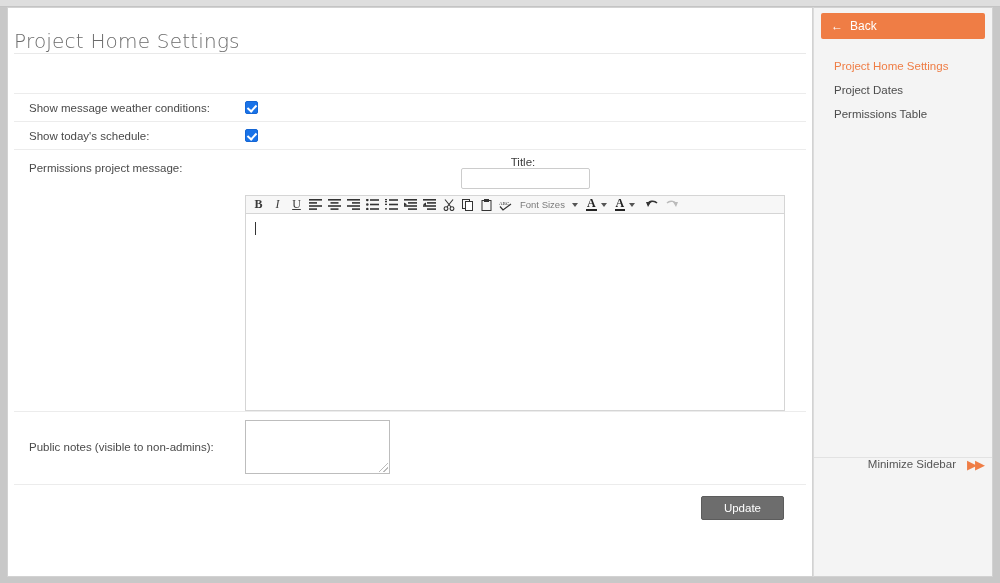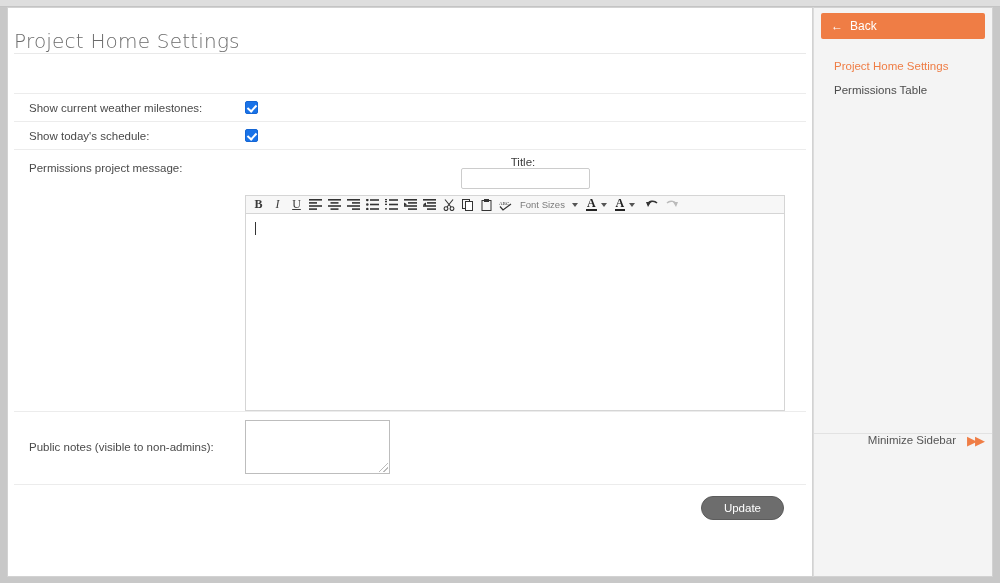--- a/index.html
+++ b/index.html
@@ -141,21 +141,21 @@
   }
 
   
   .footer {
     border-top: 1px solid #ececec; margin: 0 6px;
     height: 47px; display: flex; align-items: center;
     justify-content: flex-end; padding-right: 22px;
   }
   .update-btn {
     background: #6d6d6d; color: #fff;
-    border: 1px solid #5c5c5c; border-radius: 12px;
+    border: 1px solid #5c5c5c; border-radius: 2px;
     font-family: "Liberation Sans", sans-serif;
     font-size: 11.5px; padding: 5px 22px;
     cursor: pointer;
     text-align: right;
   }
 
   
   .sidebar {
     position: absolute; left: 813px; top: 7px;
     width: 180px; height: 570px;
@@ -197,21 +197,21 @@
 
   <div class="top-strip"></div>
 
   <div class="main-panel">
 
     <div class="page-title">Project Home Settings</div>
     <div class="hr"></div>
     <div class="spacer-row"></div>
 
     <div class="form-row">
-      <div class="row-label">Show current weather milestones:</div>
+      <div class="row-label">Show message weather conditions:</div>
       <div class="row-field">
         <div class="cbx-row-inner">
           <span class="cbx"></span>
         </div>
       </div>
     </div>
 
     <div class="form-row">
       <div class="row-label">Show today's schedule:</div>
       <div class="row-field">
@@ -397,20 +397,21 @@
 
   <div class="sidebar">
 
     <div class="back-btn">
       <span class="back-arrow">←</span>
       <span>Back</span>
     </div>
 
     <div class="nav-list">
       <div class="nav-item active">Project Home Settings</div>
+      <div class="nav-item">Project Dates</div>
       <div class="nav-item">Permissions Table</div>
     </div>
 
     <div class="sb-block-1"></div>
     <div class="sb-divider"></div>
 
     <div class="minimize-row">
       <span class="min-label">Minimize Sidebar</span>
       <span class="min-icon">▶▶</span>
     </div>

